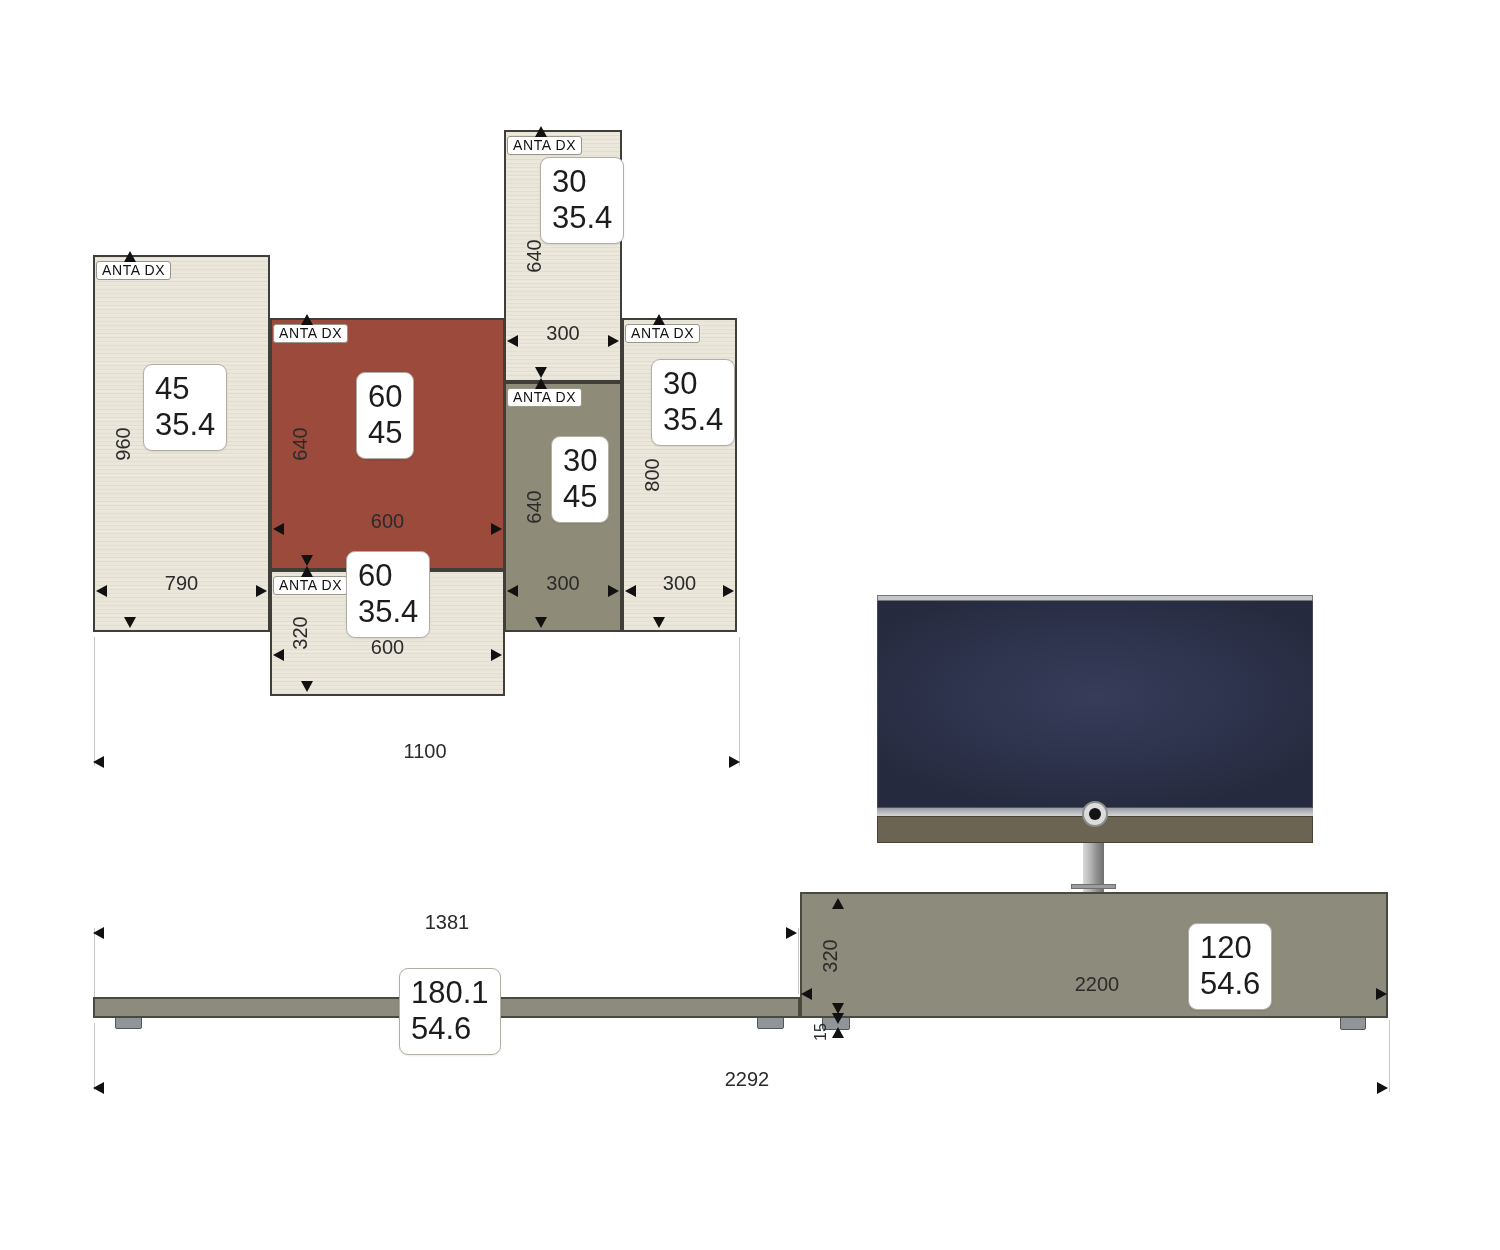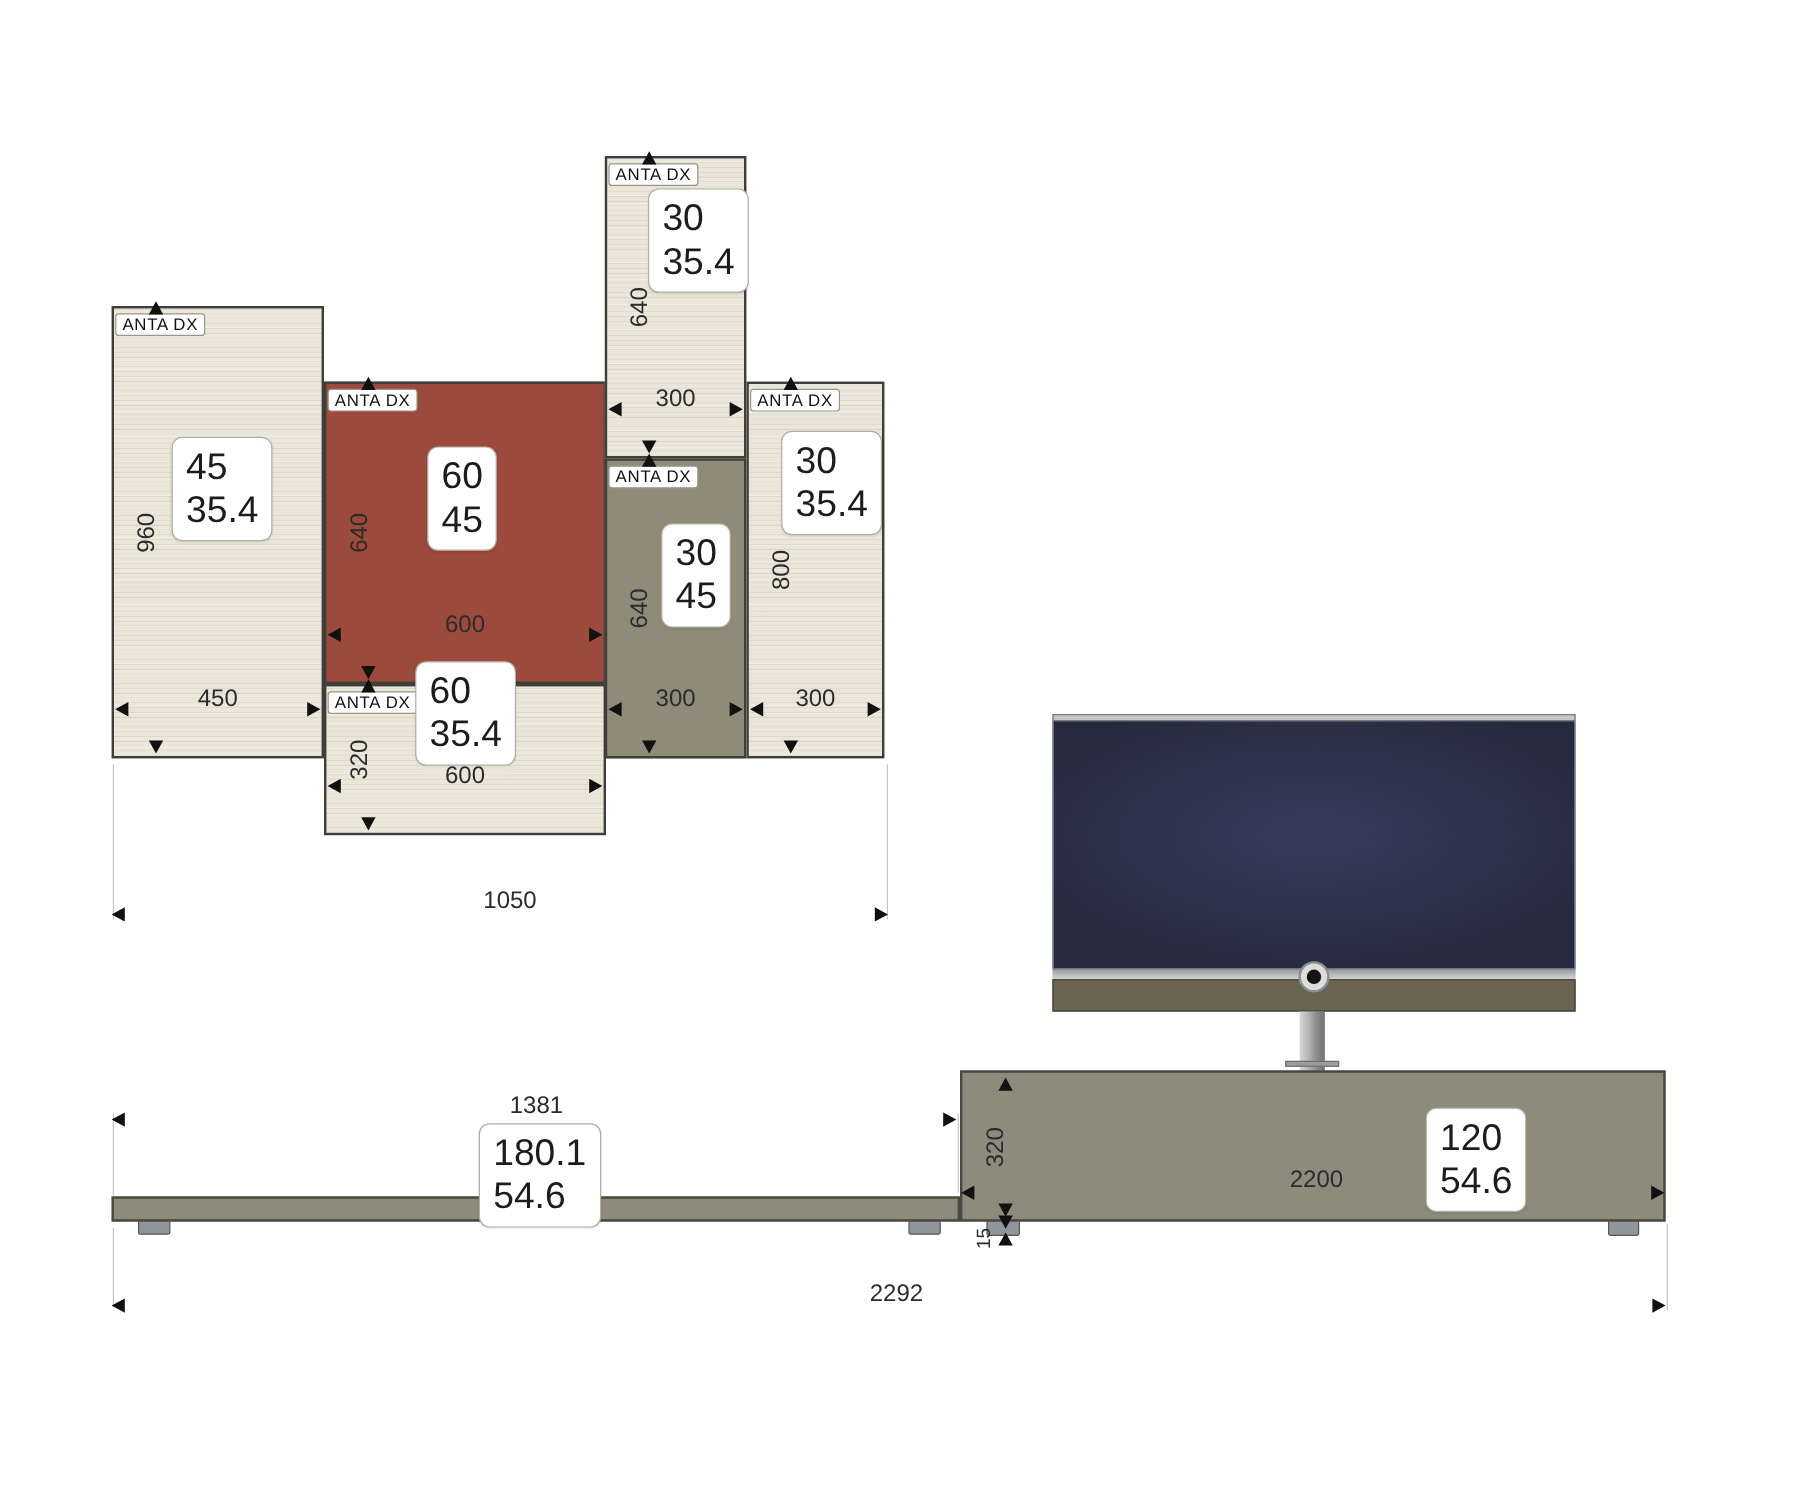--- a/index.html
+++ b/index.html
@@ -53,21 +53,21 @@
   <div class="xline" style="left:1389px;top:1020px;height:72px"></div>
 
   <div id="panels">
   <div class="panel fill-cream" style="left: 93px; top: 255px; width: 177px; height: 377px;"></div>
   <div class="anta" style="left: 96px; top: 261px;">ANTA DX</div>
   <div class="arrow a-up" style="left: 124px; top: 251px;"></div>
   <div class="arrow a-down" style="left: 124px; top: 617px;"></div>
   <div class="dim-text v" style="left: 123px; top: 443.5px;">960</div>
   <div class="arrow a-left" style="left: 96px; top: 585px;"></div>
   <div class="arrow a-right" style="left: 256px; top: 585px;"></div>
-  <div class="dim-text" style="left: 181.5px; top: 583px;">450</div>
+  <div class="dim-text" style="left: 181.5px; top: 583px;">790</div>
   <div class="size-box" style="left: 143px; top: 364px;">
     <div>45</div>
     <div>35.4</div>
   </div>
 
   <div class="panel fill-red" style="left: 270px; top: 318px; width: 235px; height: 252px;"></div>
   <div class="anta" style="left: 273px; top: 324px;">ANTA DX</div>
   <div class="arrow a-up" style="left: 301px; top: 314px;"></div>
   <div class="arrow a-down" style="left: 301px; top: 555px;"></div>
   <div class="dim-text v" style="left: 300px; top: 444px;">640</div>
@@ -125,21 +125,21 @@
   <div class="dim-text v" style="left: 300px; top: 633px;">320</div>
   <div class="arrow a-left" style="left: 273px; top: 649px;"></div>
   <div class="arrow a-right" style="left: 491px; top: 649px;"></div>
   <div class="dim-text" style="left: 387.5px; top: 647px;">600</div>
   <div class="size-box" style="left: 346px; top: 551px;">
     <div>60</div>
     <div>35.4</div>
   </div>
 </div>
 
-  <div class="dim-text" style="left:425px;top:751px">1050</div>
+  <div class="dim-text" style="left:425px;top:751px">1100</div>
   <div class="arrow a-left" style="left:93px;top:756px"></div>
   <div class="arrow a-right" style="left:729px;top:756px"></div>
 
   <div class="tv-part" style="left:877px;top:595px;width:436px;height:6px;background:var(--tv-trim);border:1px solid #777;"></div>
   <div class="tv-part" style="left:877px;top:601px;width:436px;height:206px;
         background:radial-gradient(ellipse 62% 58% at 50% 46%, #373d59 0%, #2d334c 55%, #252a3e 100%);
         border-left:1px solid #44485c;border-right:1px solid #44485c;"></div>
   <div class="tv-part" style="left:877px;top:807px;width:436px;height:9px;background:linear-gradient(#9a9da2,#d2d5d9);border-top:1px solid #555;"></div>
   <div class="tv-part" style="left:877px;top:816px;width:436px;height:27px;background:var(--soundbar);border:1px solid #474234;"></div>
   <div class="tv-part" style="left:1082px;top:801px;width:26px;height:26px;border-radius:50%;
@@ -149,21 +149,21 @@
         background:linear-gradient(90deg,#d9d9d9,#b5b5b5 35%,#8f8f8f 65%,#6f6f6f);"></div>
   <div class="tv-part" style="left:1071px;top:884px;width:45px;height:5px;background:#9c9c9c;border:1px solid #6f6f6f;"></div>
 
   <div class="unit" style="left:93px;top:997px;width:707px;height:21px"></div>
   <div class="foot" style="left:115px;top:1017px;width:25px;height:10px"></div>
   <div class="foot" style="left:757px;top:1017px;width:25px;height:10px"></div>
 
   <div class="dim-text" style="left:447px;top:922px">1381</div>
   <div class="arrow a-left" style="left:93px;top:927px"></div>
   <div class="arrow a-right" style="left:786px;top:927px"></div>
-  <div class="size-box" style="left:399px;top:936px">
+  <div class="size-box" style="left:399px;top:968px">
     <div>180.1</div>
     <div>54.6</div>
   </div>
 
   <div class="unit" style="left:800px;top:892px;width:588px;height:126px"></div>
   <div class="foot" style="left:822px;top:1017px;width:26px;height:11px"></div>
   <div class="foot" style="left:1340px;top:1017px;width:24px;height:11px"></div>
 
   <div class="dim-text" style="left:1097px;top:984px">2200</div>
   <div class="arrow a-left" style="left:801px;top:988px"></div>

